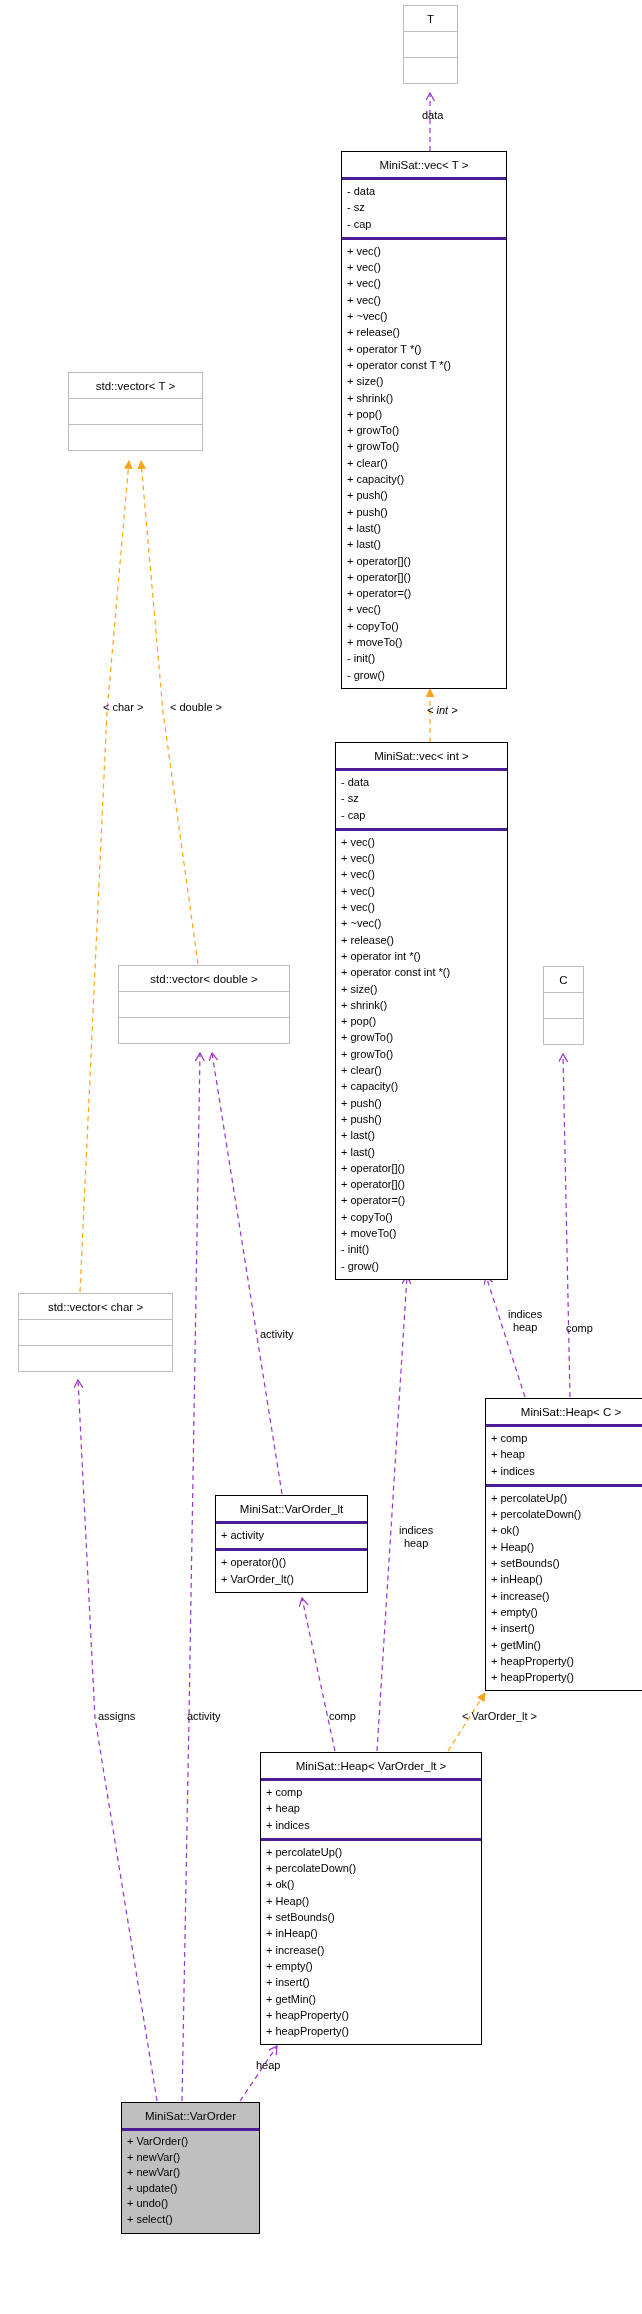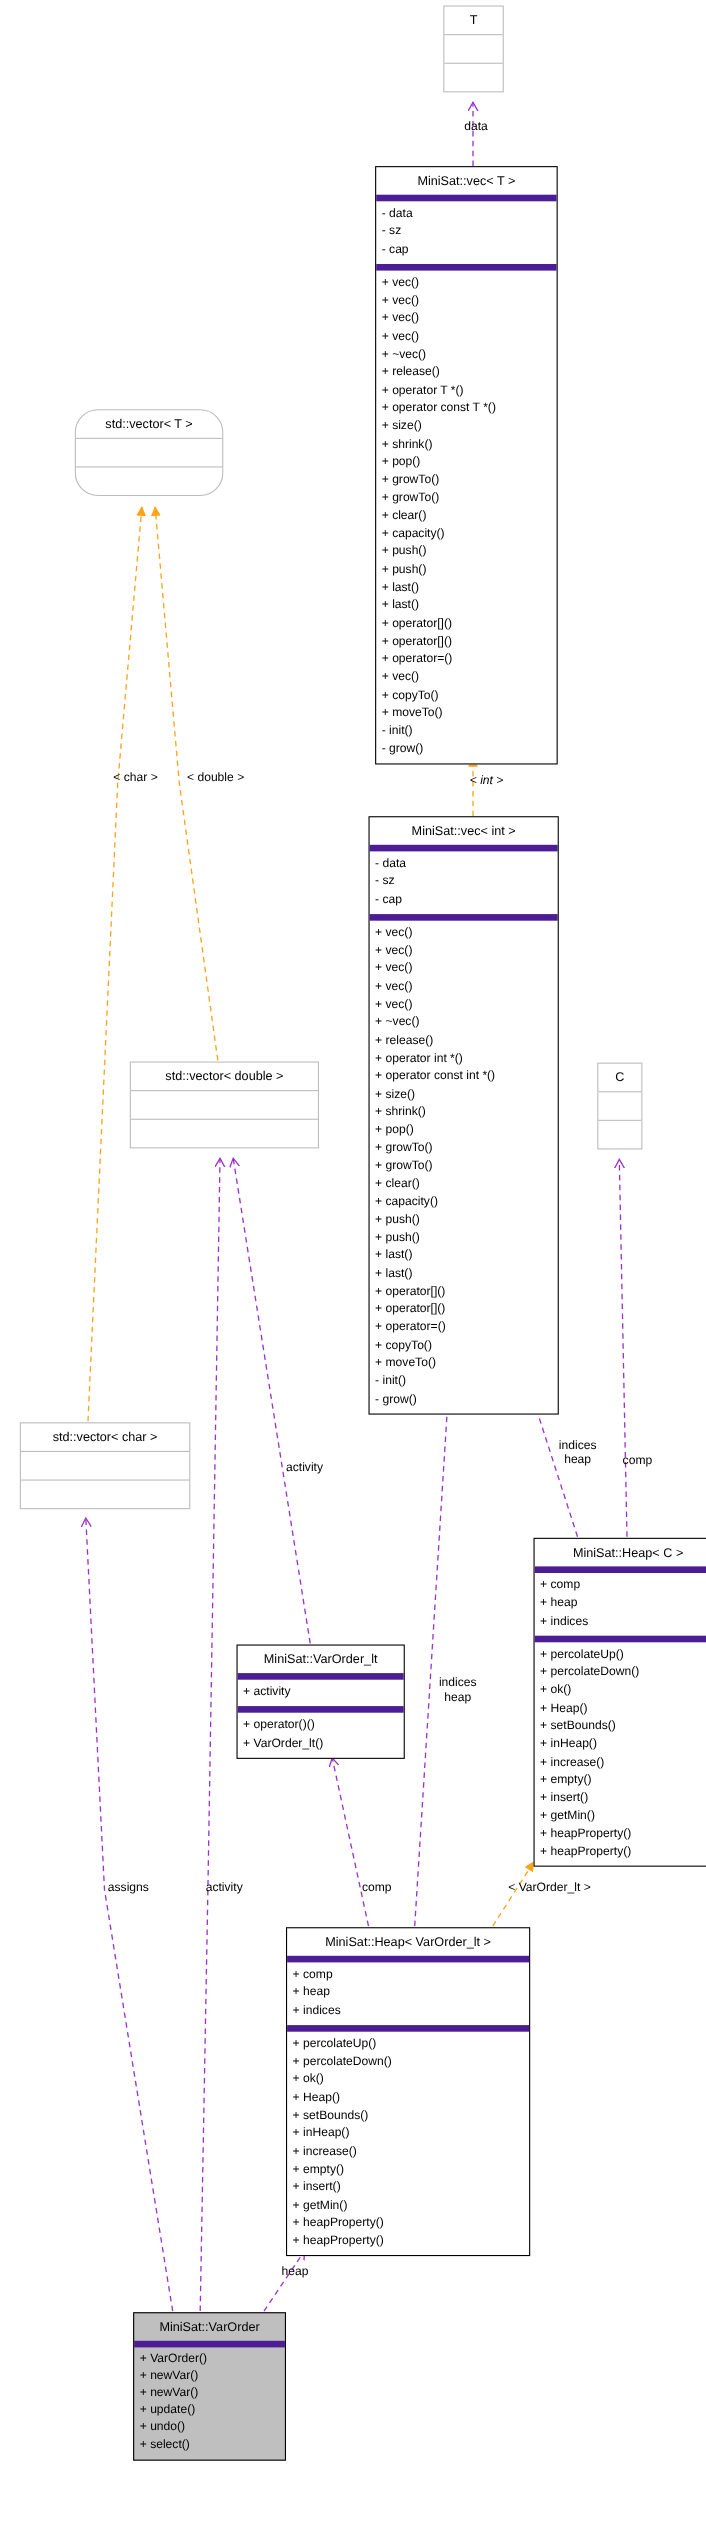--- a/index.html
+++ b/index.html
@@ -13,21 +13,21 @@
     position:absolute; background:#ffffff;
     border:1px solid #000000; box-sizing:border-box;
     font-size:11px; color:#000;
   }
   .uml-box.light { border-color:#bcbcbc; }
   .uml-title {
     text-align:center; padding:6px 4px 5px 4px; line-height:14px;
     white-space:nowrap; font-size:11.5px;
   }
   .uml-attrs, .uml-methods {
-    border-top:6px solid #4c1d95; padding:3px 6px 5px 5px;
+    border-top:3px solid #4c1d95; padding:3px 6px 5px 5px;
   }
   .light .uml-attrs, .light .uml-methods, .light .uml-empty { border-top:1px solid #bcbcbc; }
   .uml-empty { border-top:1px solid #000000; height:25px; }
   .member { line-height:16.3px; white-space:nowrap; }
   .tight .member { line-height:15.6px; }
   .selected { background:#bfbfbf;margin-left:13px; }
   .edge-label {
     position:absolute; font-size:11px; color:#000; line-height:13px;
     white-space:pre; text-align:center;
   }
@@ -104,21 +104,21 @@
         <div class="member">+ operator[]()</div>
         <div class="member">+ operator=()</div>
         <div class="member">+ vec()</div>
         <div class="member">+ copyTo()</div>
         <div class="member">+ moveTo()</div>
         <div class="member">- init()</div>
         <div class="member">- grow()</div>
       </div>
   </div>
 
-  <div class="uml-box light" style="left:68px; top:372px; width:135px;border-radius:21px;">
+  <div class="uml-box light" style="left:68px; top:372px; width:135px;">
     <div class="uml-title">std::vector&lt; T &gt;</div>
     <div class="uml-empty"></div>
     <div class="uml-empty"></div>
   </div>
 
   <div class="uml-box" style="left:335px; top:742px; width:173px;">
     <div class="uml-title">MiniSat::vec&lt; int &gt;</div>
     <div class="uml-attrs">
         <div class="member">- data</div>
         <div class="member">- sz</div>

